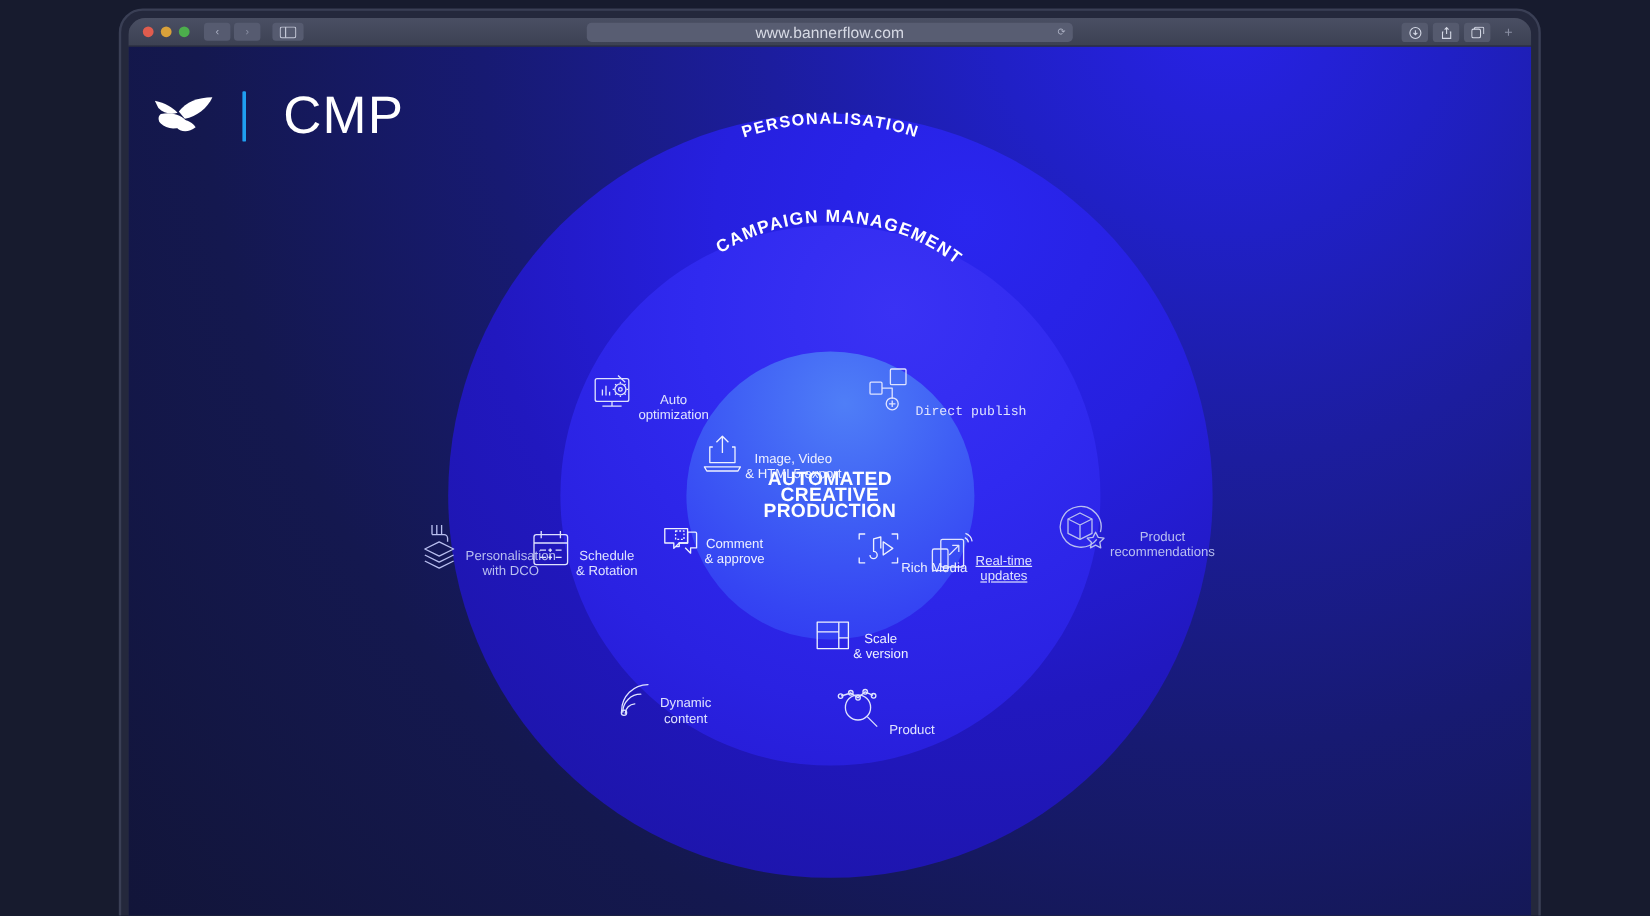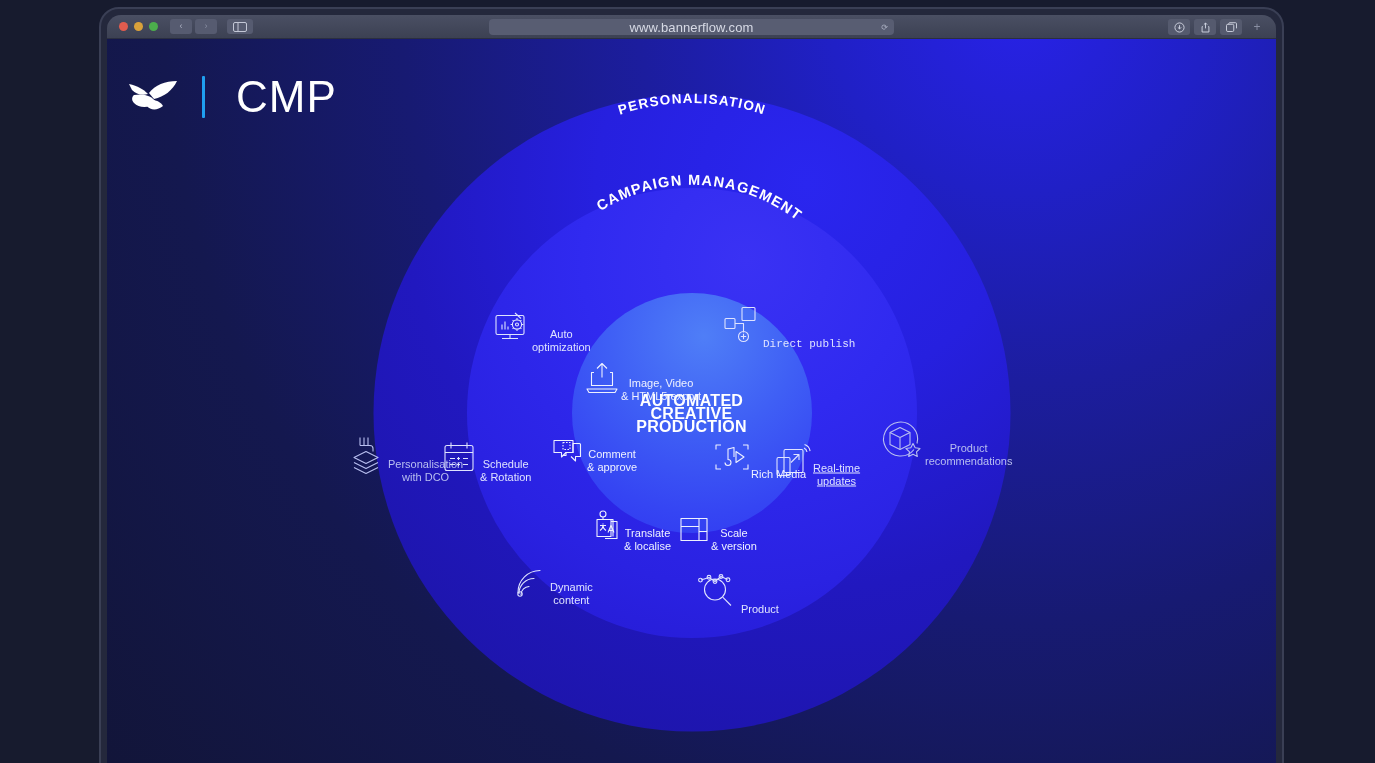--- a/index.html
+++ b/index.html
@@ -362,34 +362,20 @@
               <svg width="38" height="34" viewBox="0 0 38 34" fill="none" stroke="#eef1ff" stroke-width="1.1" stroke-linejoin="round">
                 <path d="M3 9V4.5h5M30 4.5h5V9M35 24v4.5h-5M8 28.5H3V24"></path>
                 <path d="M12 22a3 3 0 1 0 3-3V8.5l6-1.5v9.5"></path>
                 <path d="M18 19a3 3 0 1 0 3-3" opacity="0"></path>
                 <path d="M23 11l8 5.5-8 5.5V11Z"></path>
               </svg>
             </span>
             <span class="lbl">Rich Media</span>
           </div>
 
-          <div class="feat in-item" style="left:534px; top:489px; width:110px;">
-            <span class="ic">
-              <svg width="38" height="38" viewBox="0 0 38 38" fill="none" stroke="#eef1ff" stroke-width="1.1" stroke-linejoin="round">
-                <path d="M11 11h14v17H11z"></path>
-                <path d="M18 11h9v17M25 13h6v17h-12"></path>
-                <circle cx="17" cy="5.5" r="3"></circle>
-                <path d="M17 8.5v3"></path>
-                <path d="M14 17h6M17 15v1M17 17c0 3-3 5-3 5M17 17c0 3 3 5 3 5"></path>
-                <path d="M22 24l3-7 3 7M23 22h4"></path>
-              </svg>
-            </span>
-            <span class="lbl">Translate
-&amp; localise</span>
-          </div>
 
           <div class="feat in-item" style="left:620px; top:489px; width:100px;">
             <span class="ic">
               <svg width="34" height="34" viewBox="0 0 34 34" fill="none" stroke="#eef1ff" stroke-width="1.1" stroke-linejoin="round">
                 <rect x="4" y="6" width="26" height="22"></rect>
                 <path d="M4 14h18M22 6v22M22 19h8"></path>
               </svg>
             </span>
             <span class="lbl">Scale
 &amp; version</span>

